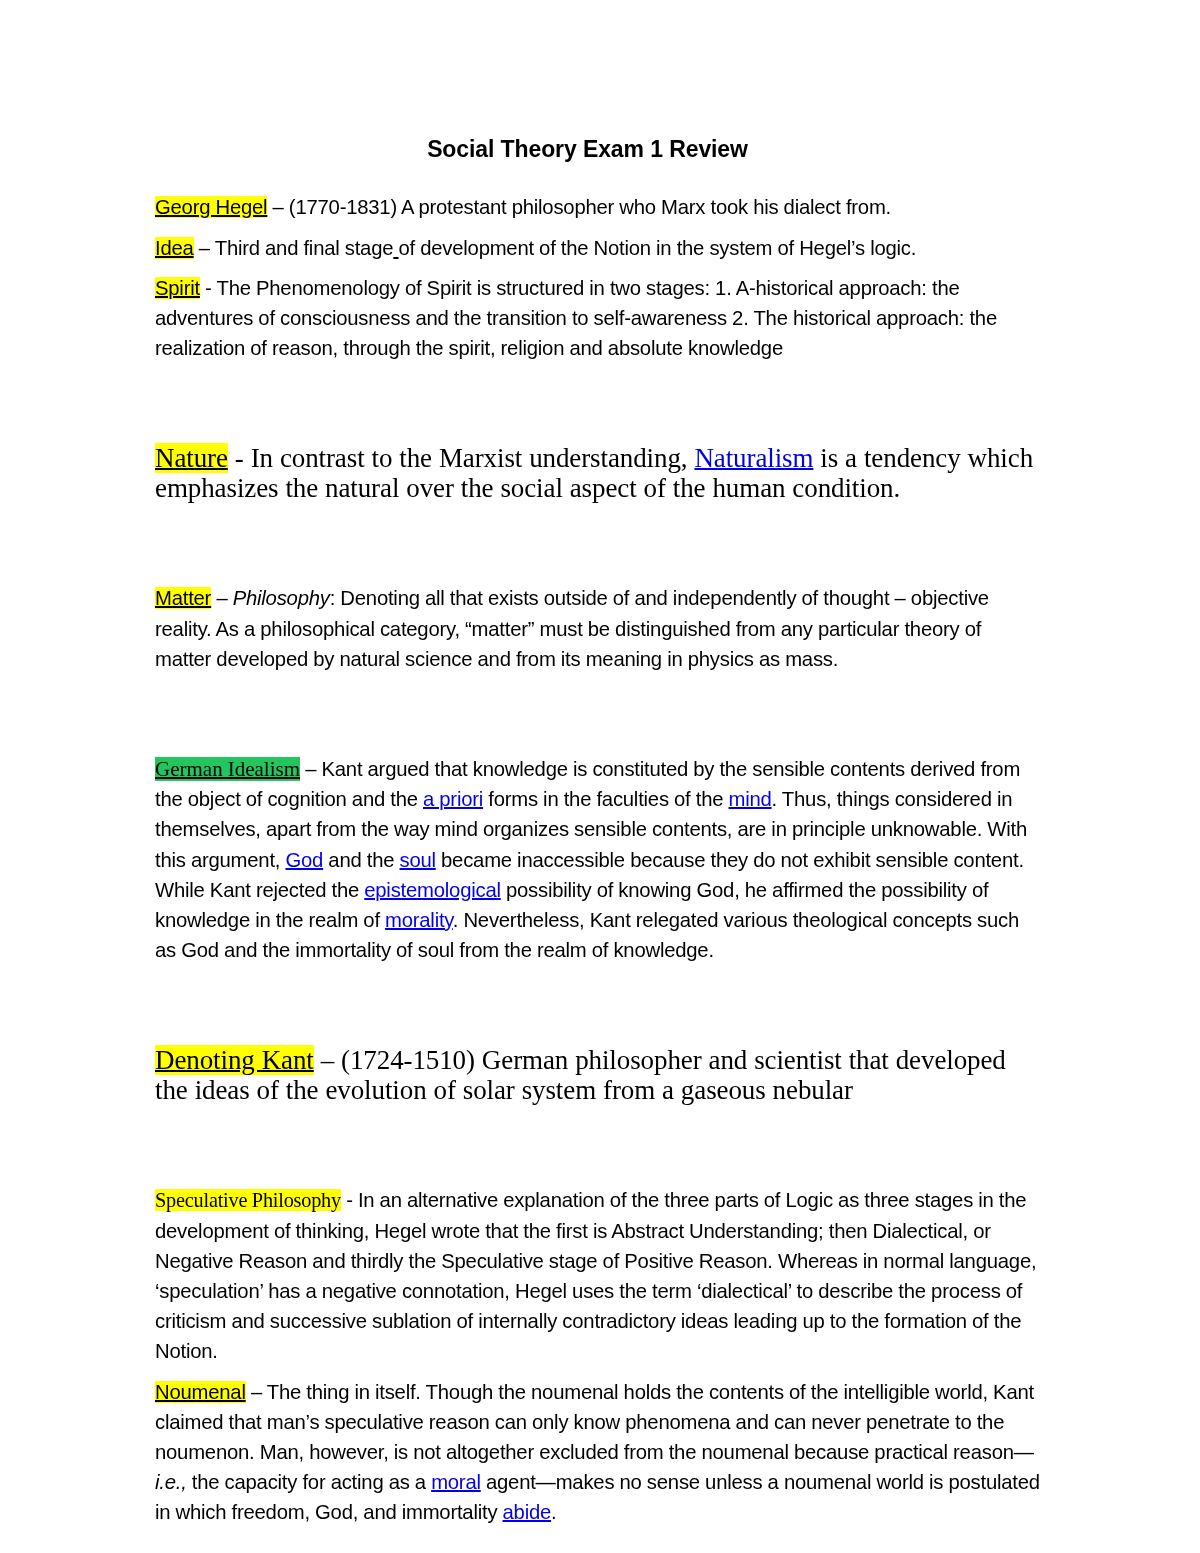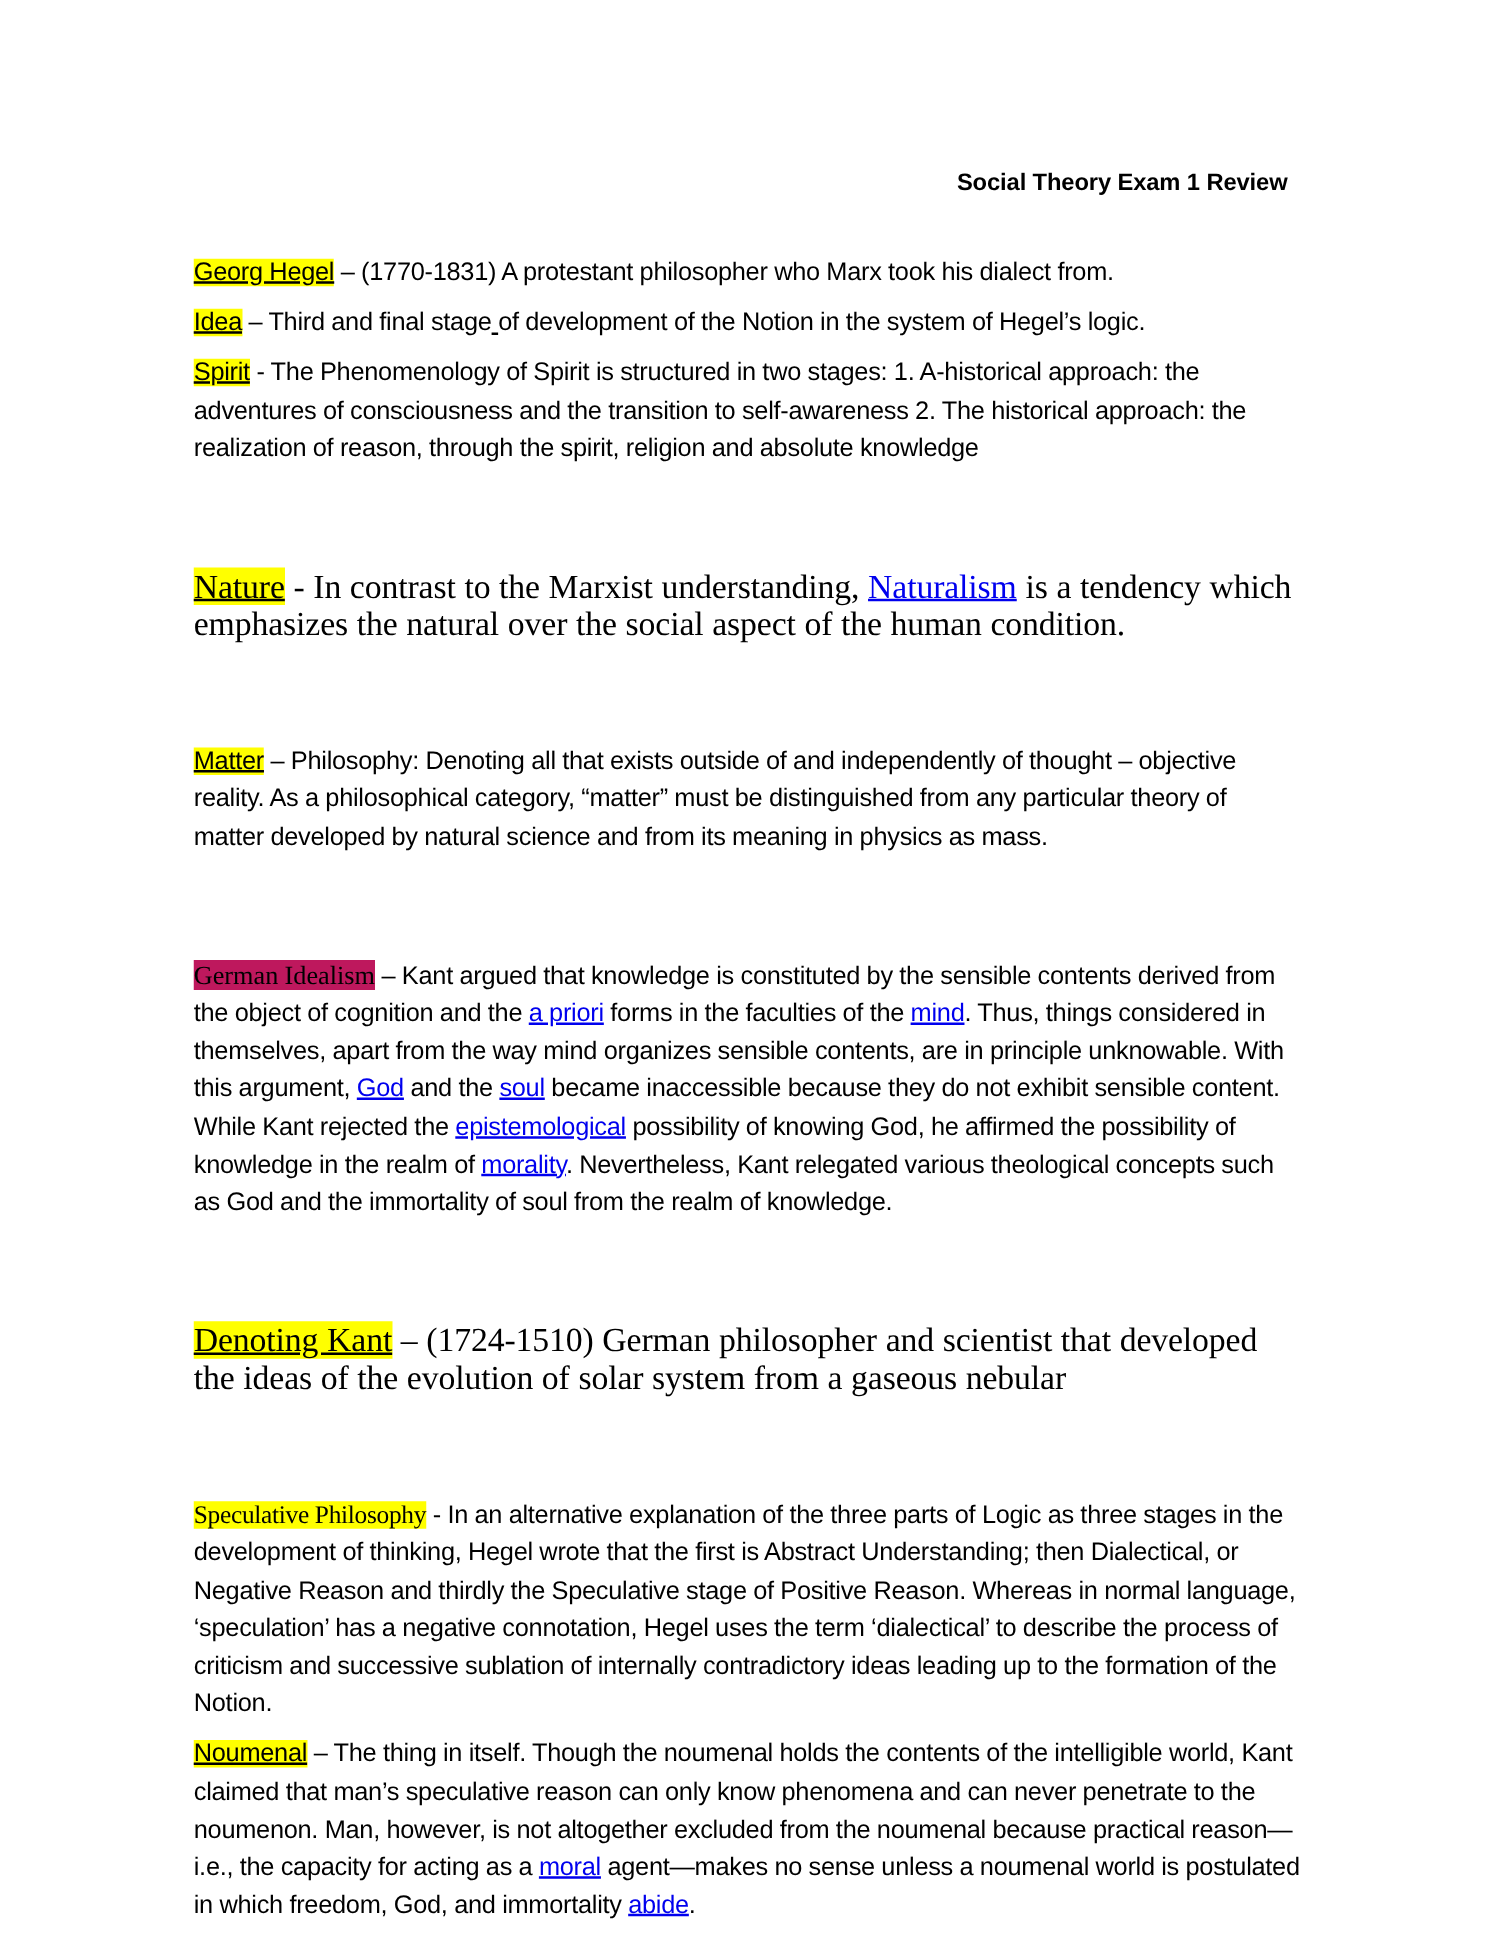--- a/index.html
+++ b/index.html
@@ -18,26 +18,26 @@
   .page {
     position: relative;
     width: 1200px;
     height: 1553px;
     background: #ffffff;
     box-sizing: border-box;
     padding: 134px 150px 0 145px;
   }
 
   .doc-title {
-    text-align: right;
+    text-align: center;
     font-family: "Liberation Sans", sans-serif;
-    font-size: 19px;
+    font-size: 23px;
     line-height: 1.32;
     letter-spacing: -0.1px;
-    margin: 0 0 44px 0;
+    margin: 0 0 28px 0;
     padding-right: 20px;
   }
 
   
   p.para {
     margin: 10px;
     font-family: "Liberation Sans", sans-serif;
     font-size: 20.3px;
     line-height: 30.2px;
     letter-spacing: -0.22px;
@@ -61,32 +61,33 @@
   .hl {
     background-color: #ffff00;
     font-family: Liberation Serif, serif;
   }
   .term {
     background-color: #ffff00;
     text-decoration: underline;
     text-underline-offset: 1px;
   }
   .term-serif {
-    background-color: #be185d;
+    background-color: #22c55e;
+    text-decoration: underline;
     text-underline-offset: 1px;
     font-family: "Liberation Serif", serif;
     font-size: 21px;
     letter-spacing: 0px;
   }
   .lnk {
     color: #0000ee;
     text-decoration: underline;
     text-underline-offset: 1px;
   }
-  .ital { }
+  .ital { font-style: italic; }
   .thin-ul { text-decoration: underline; }
 </style>
 </head>
 <body>
 
 <div class="page">
 
   <h1 class="doc-title">Social Theory Exam 1 Review</h1>
 
   <p class="para"><span class="term">Georg Hegel</span><span> – (1770-1831) A protestant philosopher who Marx took his dialect from.</span></p>

